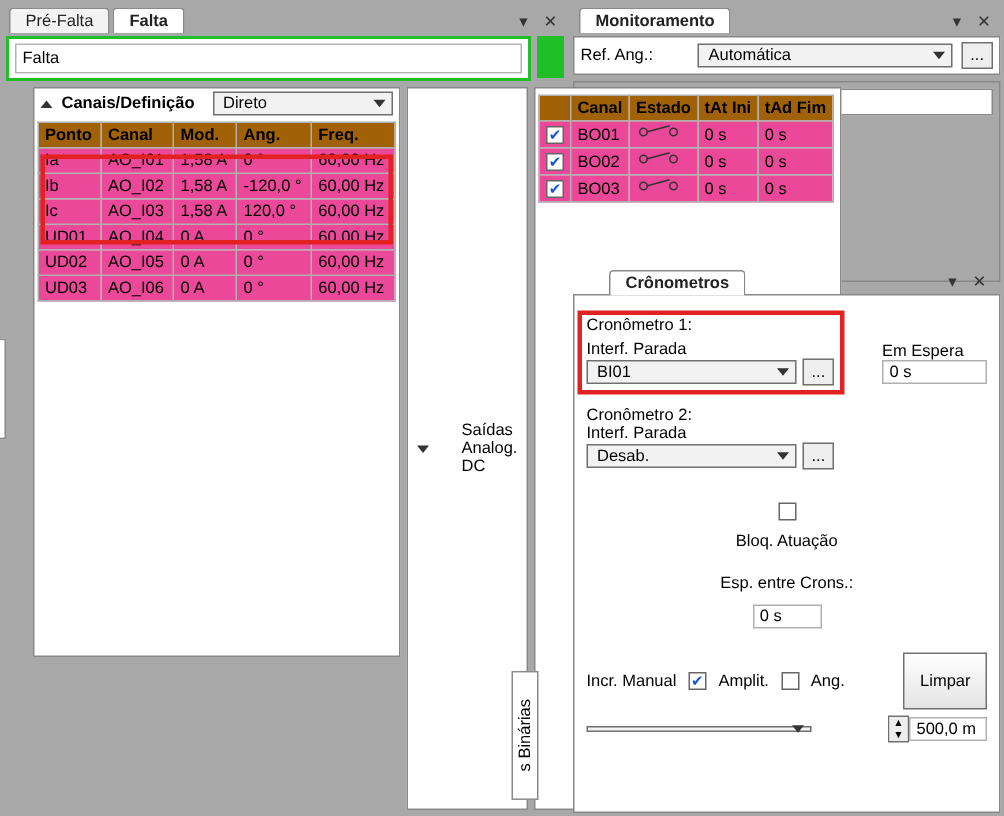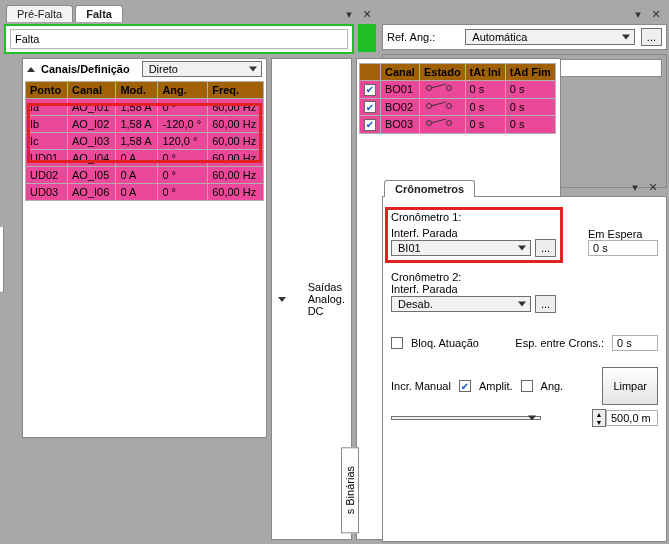--- a/index.html
+++ b/index.html
@@ -52,21 +52,21 @@
   
   .mon-top { background:#fff; border:1px solid #888; margin:2px; display:flex; align-items:center; padding:3px 4px; gap:6px;}
   .mon-top label { white-space:nowrap;}
   .mon-combo { flex:1; border:1px solid #707070; padding:1px 18px 1px 6px; background:#f2f2f2; position:relative;margin-left:24px;}
   .mon-combo::after { content:""; position:absolute; right:4px; top:50%; transform:translateY(-50%); width:0;height:0;border-left:4px solid transparent;border-right:4px solid transparent;border-top:5px solid #333;}
   .mon-ellipsis { border:1px solid #707070; background:#eee; padding:0 5px; height:18px;}
   .mon-body { background:#a8a8a8; border:1px solid #888; margin:2px; height:134px; padding:4px;}
   .mon-node { background:#fff; border:1px solid #888; padding:2px 6px; display:flex; align-items:center; gap:6px;}
 
   .cron-panel { background:#fff; border:1px solid #888; margin:6px 2px 2px 2px; padding:6px 8px; position:relative; flex:1;}
-  .cron-panel .tab-active { position:absolute; top:-17px; left:1px; }
+  .cron-panel .tab-active { position:absolute; top:-17px; left:23px; }
   .cron-panel .winbtns { position:absolute; top:-16px; right:6px;}
   .cron-row { display:flex; align-items:center; gap:8px; margin:4px 0;}
   .cron-combo { border:1px solid #707070; padding:1px 18px 1px 6px; background:#f2f2f2; position:relative; width:140px; display:inline-block;}
   .cron-combo::after { content:""; position:absolute; right:4px; top:50%; transform:translateY(-50%); width:0;height:0;border-left:4px solid transparent;border-right:4px solid transparent;border-top:5px solid #333;}
   .txt { border:1px solid #b0b0b0; background:#fff; padding:1px 4px; width:70px; display:inline-block;}
   .chk { width:12px; height:12px; border:1px solid #666; display:inline-flex; align-items:center; justify-content:center; background:#fff; font-size:10px; color:#1257d6;}
   .btn { border:1px solid #707070; background:linear-gradient(#fff,#e4e4e4); padding:12px 10px;}
   .spinner { display:inline-flex; align-items:center; }
   .spinner .txt { width:52px;}
   .spinbtns { display:flex; flex-direction:column; border:1px solid #707070;}
@@ -216,20 +216,21 @@
                 <td>0 s</td>
               </tr>
             </tbody>
         </table>
       </div>
     </div>
   </div>
 
   <div class="col-right">
     <div class="tabbar">
+      <div class="tab-active">Monitoramento</div>
       <div class="spacer"></div>
       <div class="winbtns">
         <span class="winbtn">▾</span>
         <span class="winbtn">✕</span>
       </div>
     </div>
     <div class="mon-top">
       <label>Ref. Ang.:</label>
       <div class="mon-combo">Automática</div>
       <button class="mon-ellipsis">...</button>
@@ -269,21 +270,21 @@
 
         <div style="margin-top:14px;">
           <div>Cronômetro 2:</div>
           <div>Interf. Parada</div>
           <div style="display:flex;gap:4px;align-items:center;">
             <span class="cron-combo">Desab.</span>
             <button class="mon-ellipsis">...</button>
           </div>
         </div>
 
-        <div class="cron-row" style="margin-top:22px;">
+        <div class="cron-row" style="margin-top:22px;flex-direction:column;">
           <span class="chk"></span>
           <span>Bloq. Atuação</span>
           <span style="flex:1"></span>
           <span>Esp. entre Crons.:</span>
           <span class="txt" style="width:46px;">0 s</span>
         </div>
 
         <div class="cron-row" style="margin-top:16px;">
           <span>Incr. Manual</span>
           <span class="chk">✔</span>

